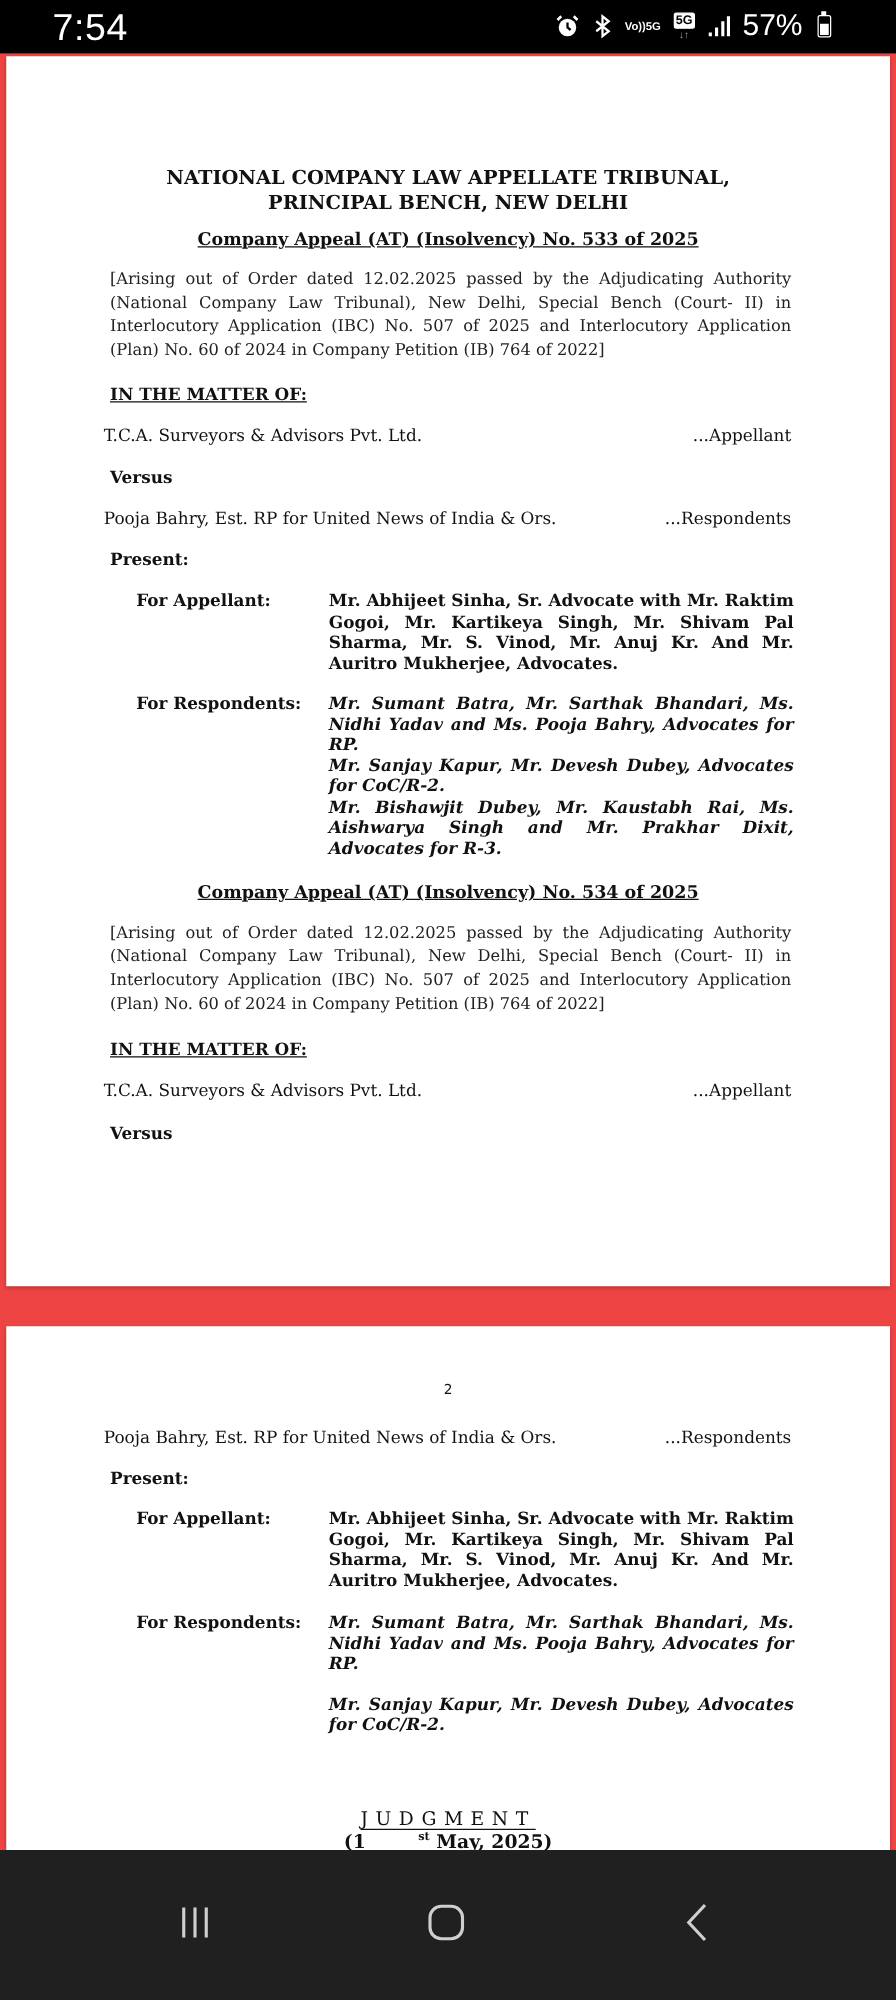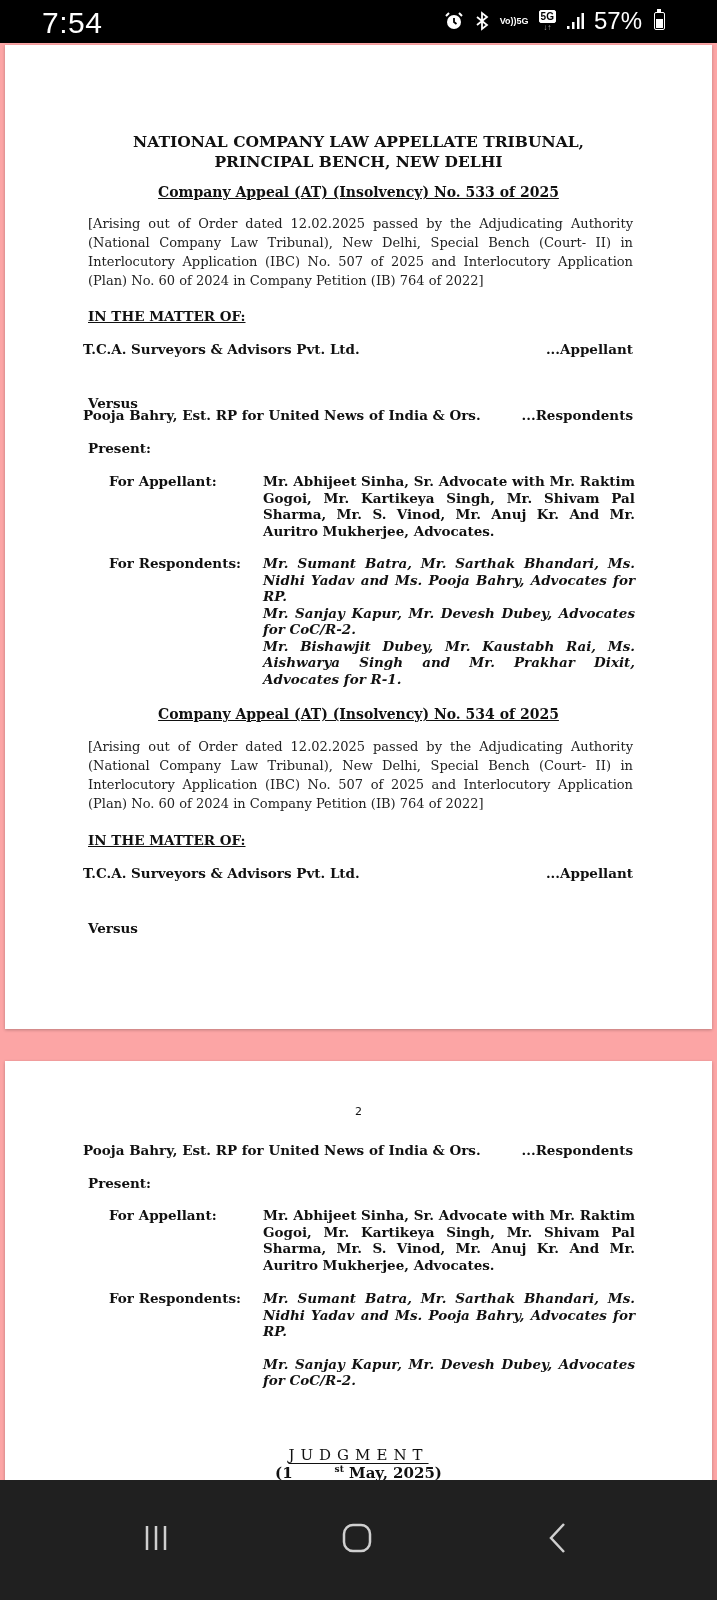--- a/index.html
+++ b/index.html
@@ -15,34 +15,34 @@
   .status-time { position: absolute; left: 42px; top: 6px; font-size: 30px; letter-spacing: 0.5px; }
   .status-icons { position: absolute; right: 52px; top: 7px; display: flex; align-items: center; gap: 10px; font-size: 24px; }
   .si { display: inline-flex; align-items: center; justify-content: center; }
   .si-small { font-size: 9px; line-height: 9px; text-align: center; font-weight: bold; }
   .si-5g-box { font-size: 10px; font-weight: bold; border: 1.5px solid #fff; border-radius: 2px; padding: 0 1px; line-height: 11px; background:#fff; color:#000;}
   .battery { width: 11px; height: 18px; border: 1.5px solid #fff; border-radius: 2px; position: relative; margin-left: 2px; }
   .battery::before { content: ""; position: absolute; top: -4px; left: 2px; width: 4px; height: 3px; background: #fff; }
   .battery-fill { position: absolute; left: 1px; right: 1px; bottom: 1px; height: 55%; background: #fff; }
 
   
-  .viewer { position: absolute; left: 0; top: 43px; width: 717px; height: 1437px; background: #fca5a5; }
+  .viewer { position: absolute; left: 0; top: 43px; width: 717px; height: 1437px; background: #ef4444; }
   .page {
     position: absolute; left: 5px; width: 707px; background: #fff;
     box-shadow: 0 1px 3px rgba(0,0,0,0.25);
   }
   .page1 { top: 2px; height: 984px; }
   .page2 { top: 1018px; height: 430px; }
 
   .court-title { position: absolute; left: 0; width: 707px; top: 87px; font-size: 15.5px; font-weight: bold; line-height: 20px; text-align: center; }
   .appeal-no { position: absolute; left: 0; width: 707px; font-size: 14px; font-weight: bold; text-align: center; text-decoration: underline; }
   .arising { position: absolute; left: 83px; width: 545px; font-size: 13px; line-height: 19px; text-align: justify; color: #222; }
   .matter { position: absolute; left: 83px; font-size: 13.5px; font-weight: bold; text-decoration: underline; }
-  .party { position: absolute; left: 78px; width: 550px; font-size: 13.5px; font-weight: bold; display: flex; justify-content: space-between; align-items: center; }
-  .versus { position: absolute; left: 83px; font-size: 13.5px; font-weight: bold; margin-top: 21px; }
+  .party { position: absolute; left: 78px; width: 550px; font-size: 13.5px; font-weight: normal; display: flex; justify-content: space-between; align-items: center; }
+  .versus { position: absolute; left: 83px; font-size: 13.5px; font-weight: bold; }
   .present { position: absolute; left: 83px; font-size: 13.5px; font-weight: bold; }
   .counsel-label { position: absolute; left: 104px; font-size: 13.5px; font-weight: bold; }
   .counsel-text { position: absolute; left: 258px; width: 372px; font-size: 13.5px; font-weight: bold; line-height: 16.5px; text-align: justify; }
   .counsel-text p { margin: 0; font-style: italic; }
 
   .page-number { position: absolute; left: 0; width: 707px; top: 44px; text-align: center; font-family: "DejaVu Sans", sans-serif; font-size: 11px; }
   .judgment { position: absolute; left: 0; width: 707px; top: 385px; text-align: center; font-size: 15px; font-weight: normal; letter-spacing: 6px; }
   .judgment span { text-decoration: underline; text-underline-offset: 3px; }
   .judgment-date { position: absolute; left: 0; width: 707px; top: 403px; text-align: center; font-size: 15px; font-weight: bold; }
   .judgment-date sup { font-size: 9px; padding-left: 42px; }
@@ -119,21 +119,21 @@
     </div>
     <div class="present" style="top:395px;">Present:</div>
 
     <div class="counsel-label" style="top:428px;">For Appellant:</div>
     <div class="counsel-text" style="top:428px;">Mr. Abhijeet Sinha, Sr. Advocate with Mr. Raktim Gogoi, Mr. Kartikeya Singh, Mr. Shivam Pal Sharma, Mr. S. Vinod, Mr. Anuj Kr. And Mr. Auritro Mukherjee, Advocates.</div>
 
     <div class="counsel-label" style="top:510px;">For Respondents:</div>
     <div class="counsel-text" style="top:510px;">
       <p>Mr. Sumant Batra, Mr. Sarthak Bhandari, Ms. Nidhi Yadav and Ms. Pooja Bahry, Advocates for RP.</p>
       <p>Mr. Sanjay Kapur, Mr. Devesh Dubey, Advocates for CoC/R-2.</p>
-      <p>Mr. Bishawjit Dubey, Mr. Kaustabh Rai, Ms. Aishwarya Singh and Mr. Prakhar Dixit, Advocates for R-1.</p>
+      <p>Mr. Bishawjit Dubey, Mr. Kaustabh Rai, Ms. Aishwarya Singh and Mr. Prakhar Dixit, Advocates for R-3.</p>
     </div>
 
     <div class="appeal-no" style="top:661px;">Company Appeal (AT) (Insolvency) No. 534 of 2025</div>
     <div class="arising" style="top:692px;">[Arising out of Order dated 12.02.2025 passed by the Adjudicating Authority (National Company Law Tribunal), New Delhi, Special Bench (Court- II) in Interlocutory Application (IBC) No. 507 of 2025 and Interlocutory Application (Plan) No. 60 of 2024 in Company Petition (IB) 764 of 2022]</div>
 
     <div class="matter" style="top:787px;">IN THE MATTER OF:</div>
     <div class="party" style="top:820px;">
       <span>T.C.A. Surveyors &amp; Advisors Pvt. Ltd.</span>
       <span>...Appellant</span>
     </div>

